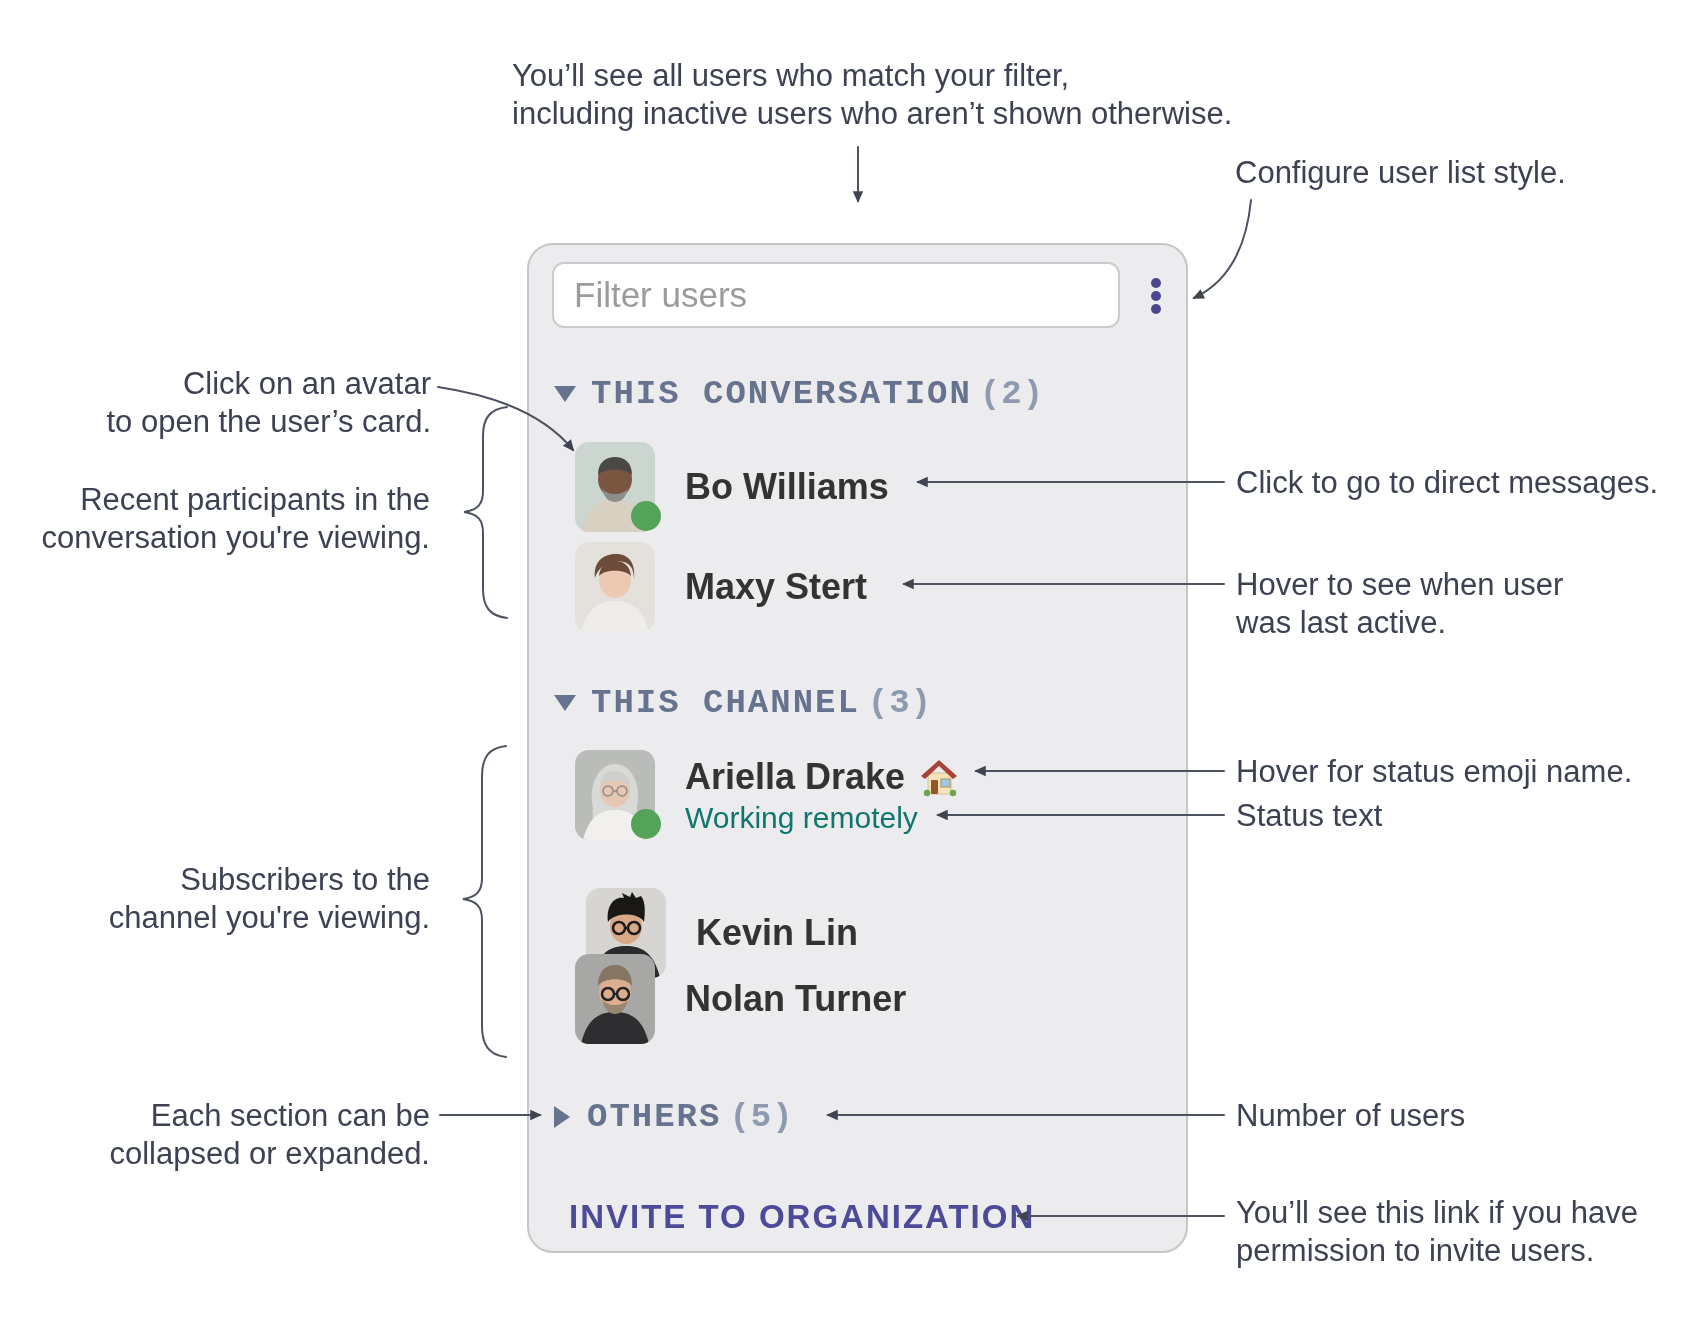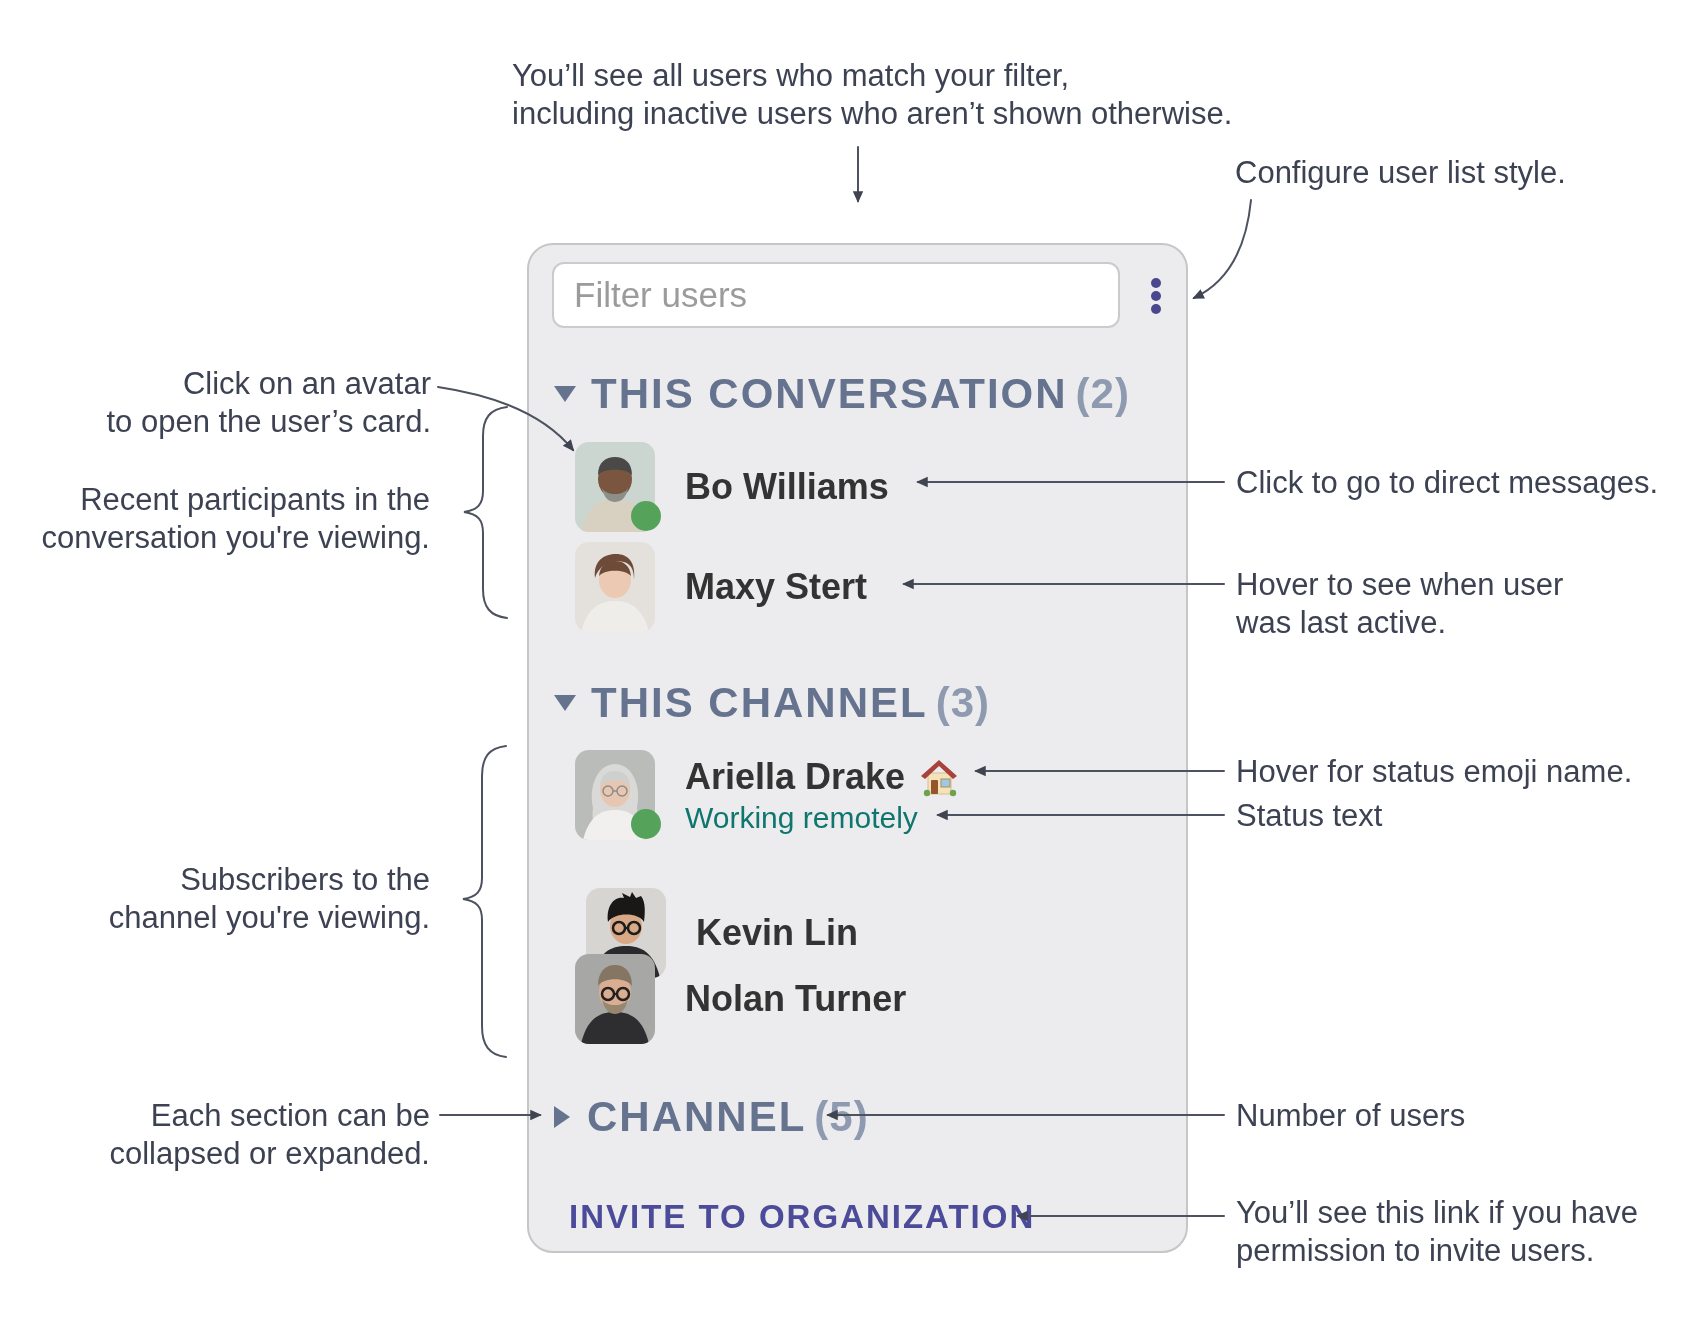--- a/index.html
+++ b/index.html
@@ -32,21 +32,21 @@
   }
   .filter-input::placeholder { color:#9b9b9b; }
   .kebab {
     position:absolute; left:613px; top:33px; width:28px; height:52px;
     display:flex; flex-direction:column; align-items:center; gap:3px; cursor:pointer;
   }
   .kebab i { width:10px; height:10px; border-radius:50%; background:#4a478f; display:block; }
 
   .section-header {
     position:absolute; left:25px; height:36px; display:flex; align-items:center;
-    cursor:pointer; color:#66738f; font-weight:700; font-size:42px; letter-spacing:2px;
+    cursor:pointer; color:#66738f; font-weight:700; font-size:34px; letter-spacing:2px;font-family:Liberation Mono, monospace;
   }
   .tri-down {
     width:0; height:0; border-left:11px solid transparent; border-right:11px solid transparent;
     border-top:16px solid #66738f; margin-right:15px; flex:none;
   }
   .tri-right {
     width:0; height:0; border-top:11px solid transparent; border-bottom:11px solid transparent;
     border-left:16px solid #66738f; margin-right:17px; flex:none;
   }
   .count { color:#8e9ab0; margin-left:8px; letter-spacing:1px; }
@@ -261,20 +261,20 @@
                 <path d="M39,40 L42,40"></path>
             </g>
           </svg>
         </div>
       </div>
       <span class="name">Nolan Turner</span>
     </div>
 
     <div class="section-header" style="top:854px;">
       <span class="tri-right"></span>
-      <span>CHANNEL</span>
+      <span>OTHERS</span>
       <span class="count">(5)</span>
     </div>
 
     <div class="invite">INVITE TO ORGANIZATION</div>
   </div>
 
 </div>
 
 </body></html>

